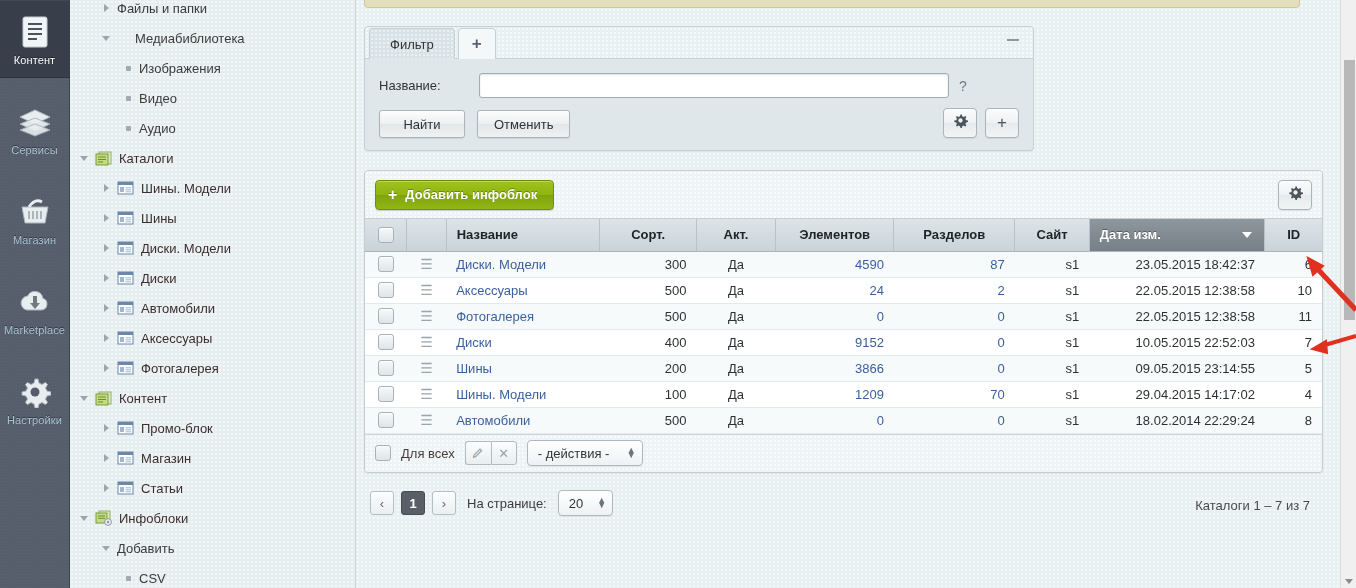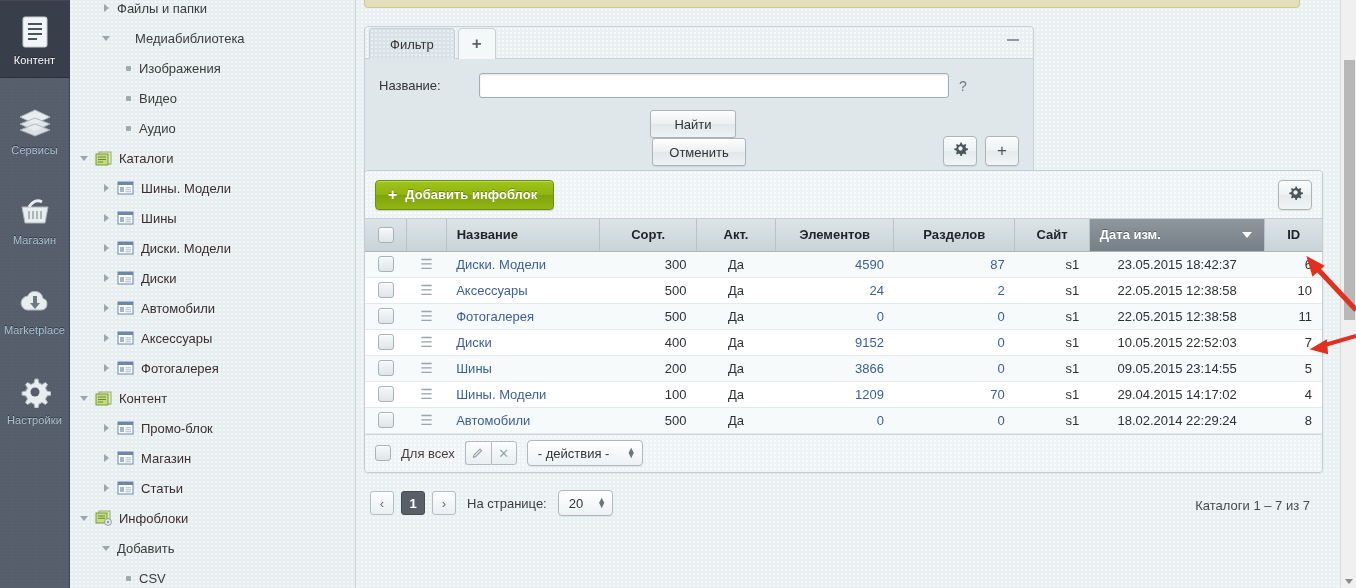--- a/index.html
+++ b/index.html
@@ -109,21 +109,21 @@
   }
   .filter-body { padding:14px 14px 12px 14px; position:relative; }
   .frow { display:flex; align-items:center; margin-bottom:12px; }
   .flabel { font-size:13px; color:#333; width:100px; }
   .finput {
     width:470px; height:25px; border:1px solid #9fadb4; border-radius:3px;
     background:#fff; box-shadow:inset 0 1px 2px rgba(0,0,0,.12);
     padding:0 6px; font-family:"Liberation Sans", sans-serif; font-size:13px; outline:none;
   }
   .fhelp { margin-left:10px; color:#6d7a81; font-size:14px; cursor:pointer; }
-  .fbtns { display:flex; align-items:center;flex-direction:column; }
+  .fbtns { display:flex; align-items:center; }
   .btn {
     height:28px; min-width:86px; padding:0 16px;
     background:linear-gradient(to bottom,#fdfdfd 0%,#eceff0 50%,#e2e7e9 51%,#eef2f3 100%);
     border:1px solid #a9b5bb; border-radius:3px; cursor:pointer;
     font-family:"Liberation Sans", sans-serif; font-size:13px; color:#2d3338;
     box-shadow:0 1px 1px rgba(0,0,0,.08), inset 0 1px 0 rgba(255,255,255,.8);
   }
   .sq-btn {
     width:34px; height:30px; border:1px solid #a9b5bb; border-radius:4px;
     background:linear-gradient(to bottom,#fbfcfc 0%,#eef1f2 50%,#e5eaec 51%,#f2f5f6 100%);
@@ -179,21 +179,21 @@
   tr.odd td { background:#f7fafb; }
   tr.even td { background:#ffffff; }
   .c-check { width:38px; text-align:center !important; padding:0 !important; }
   .c-drag  { width:36px; text-align:center !important; padding:0 !important; }
   .c-name  { width:140px; text-align:left !important; }
   .c-sort  { width:88px; text-align:right !important; }
   .c-act   { width:72px; text-align:center !important; }
   .c-el    { width:108px; text-align:right !important; }
   .c-sec   { width:110px; text-align:right; }
   .c-site  { width:68px; text-align:right; }
-  .c-date  { width:160px; text-align:center; }
+  .c-date  { width:160px; text-align:right; }
   .c-id    { width:52px; text-align:right !important; }
   th.c-date { text-align:left !important; }
   th.c-sort, th.c-el, th.c-sec, th.c-id { text-align:center !important; }
   th.c-site { text-align:center !important; }
 
   .cb {
     width:16px; height:16px; display:inline-block; vertical-align:middle;
     background:linear-gradient(to bottom,#f7f9fa,#dfe5e8);
     border:1px solid #a6b2b8; border-radius:3px;
     box-shadow:inset 0 1px 0 rgba(255,255,255,.9);

